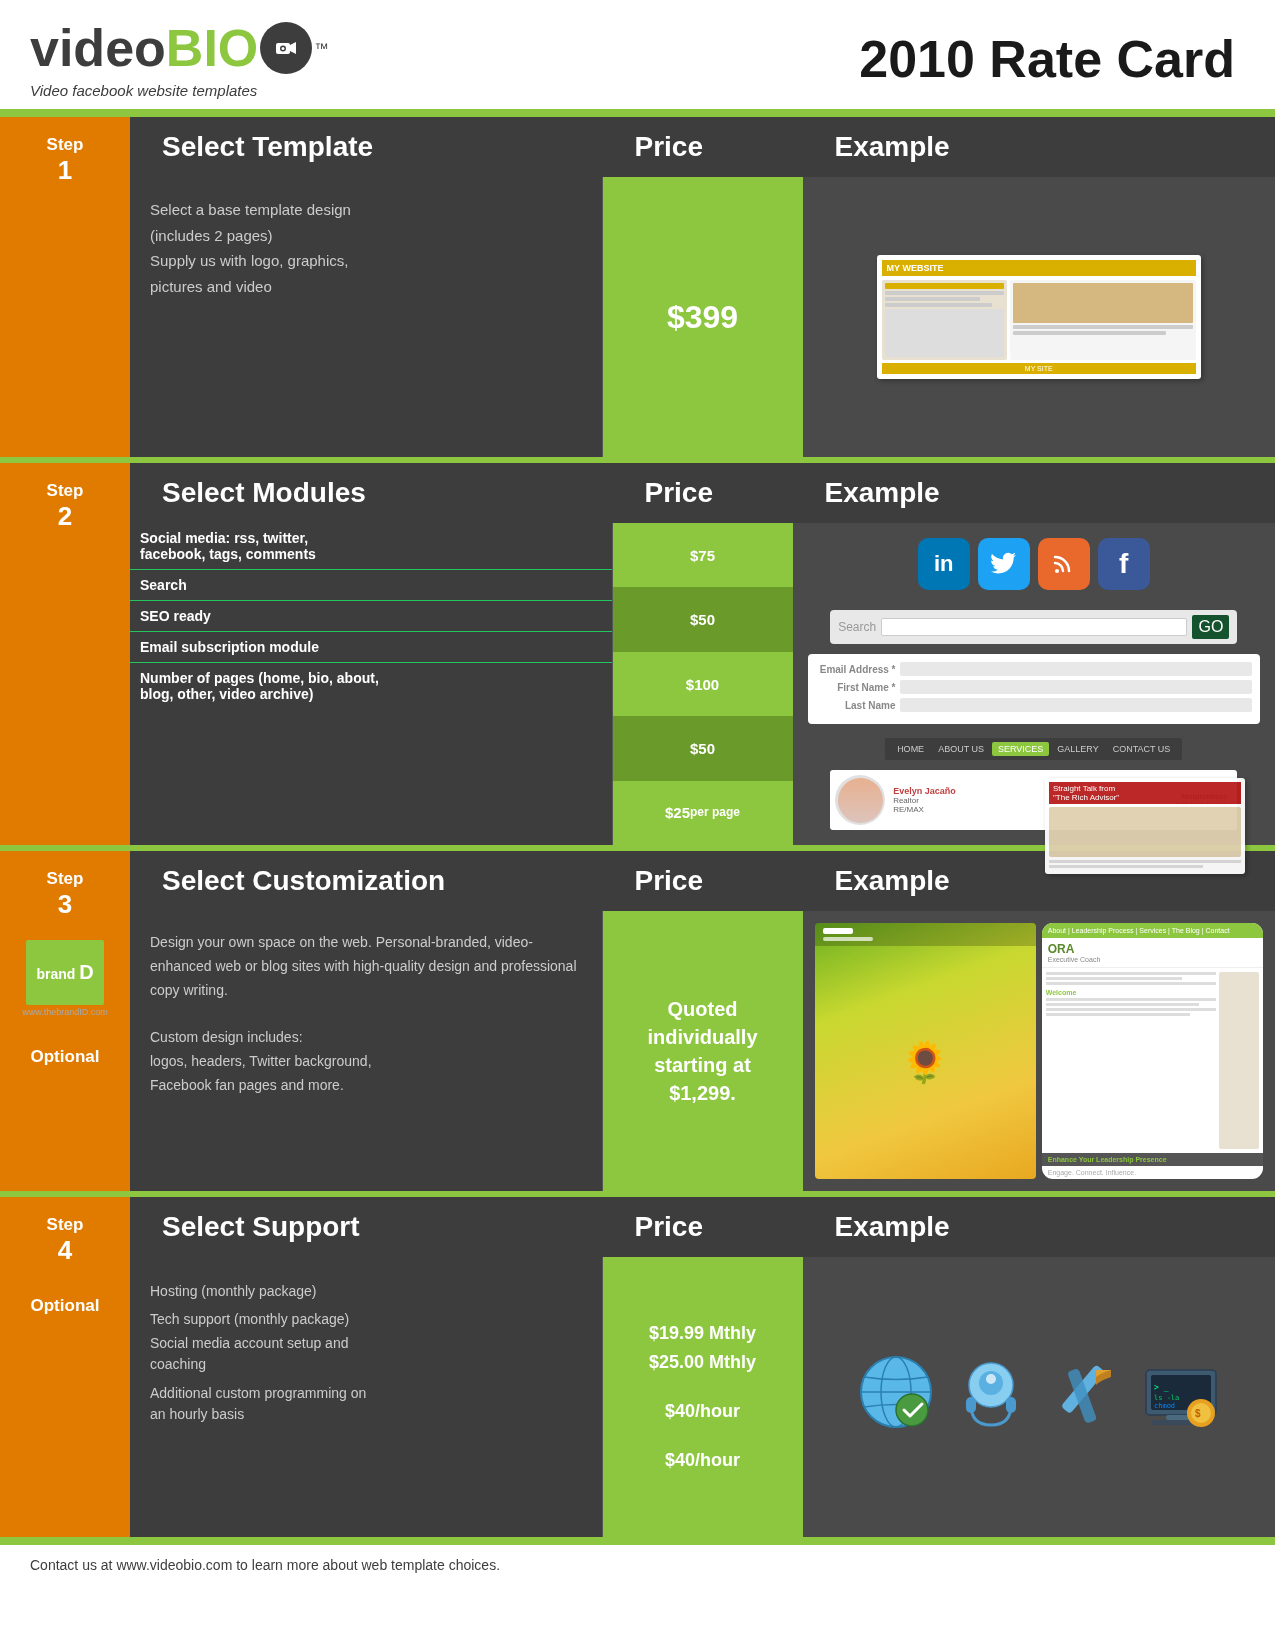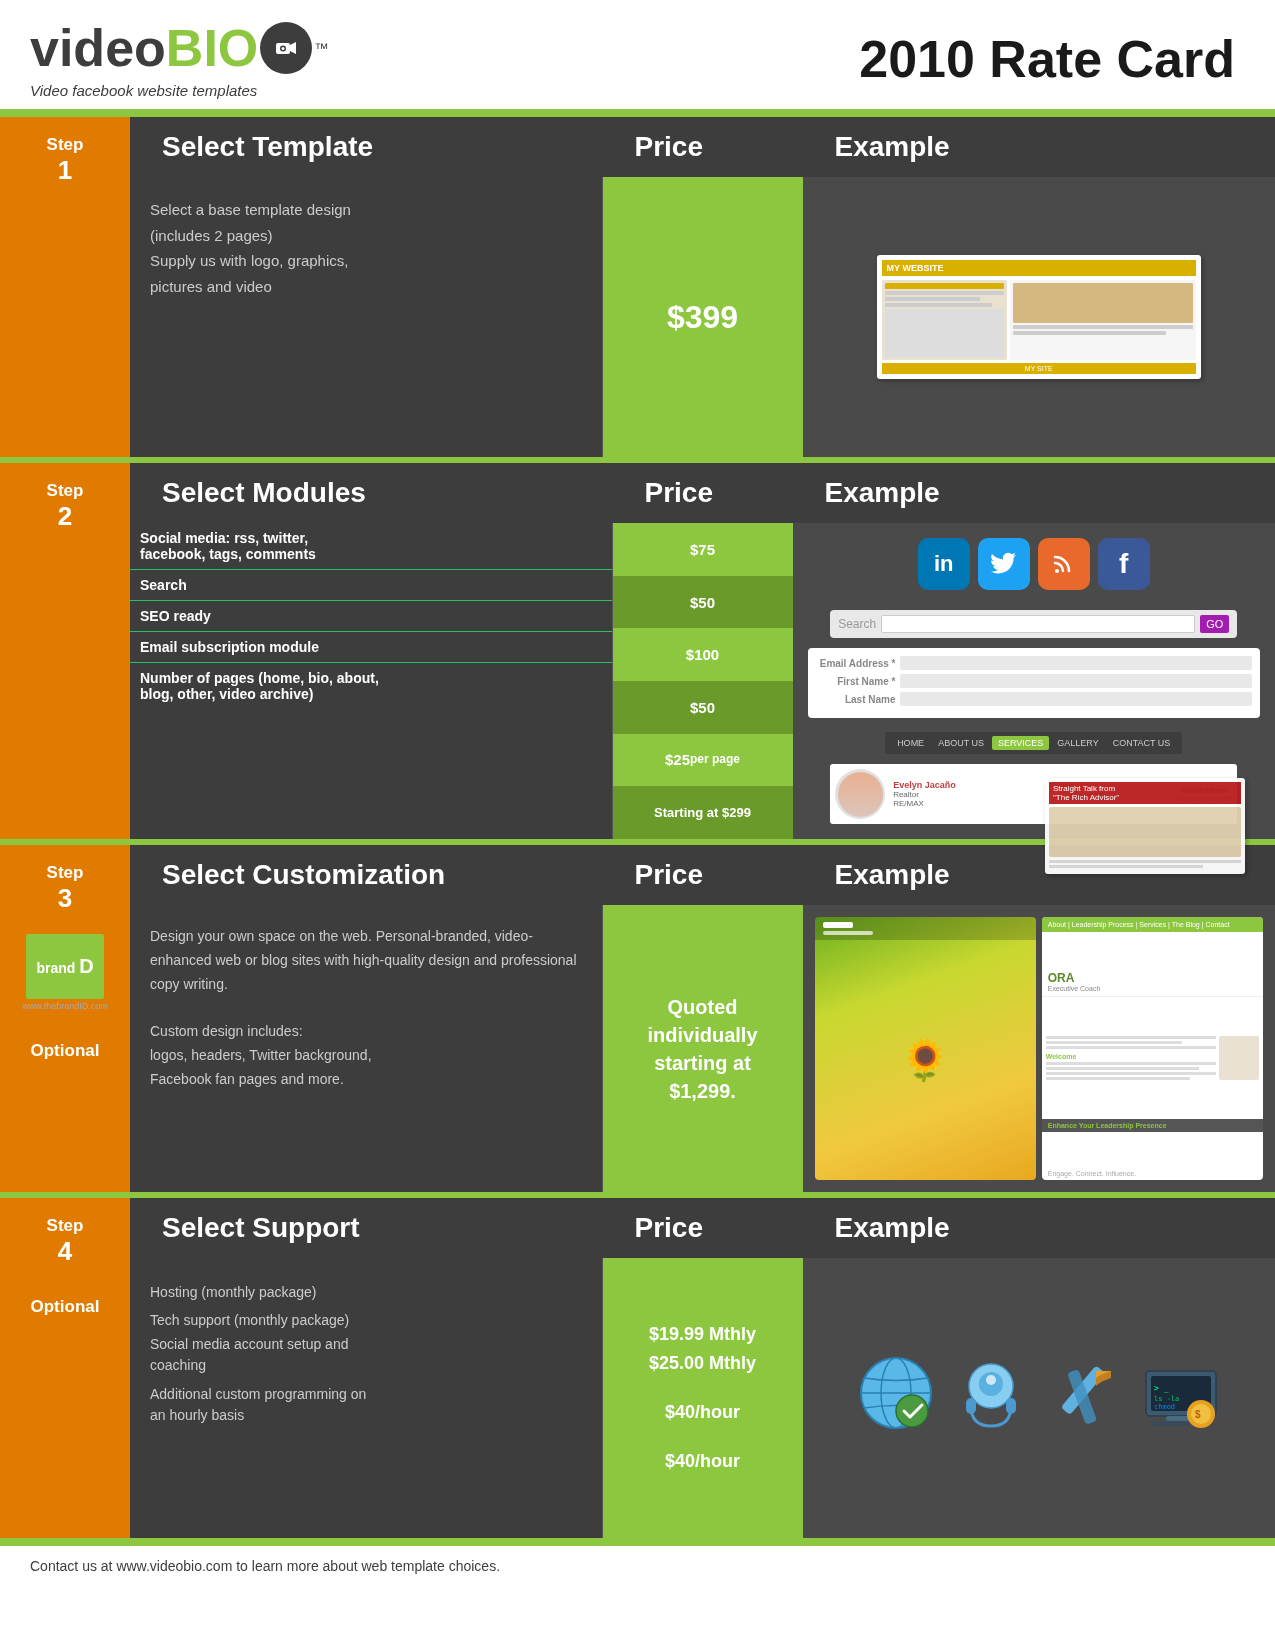--- a/index.html
+++ b/index.html
@@ -179,23 +179,23 @@
       justify-content: center;
       font-size: 22px;
       color: #fff;
       font-weight: bold;
     }
     .si-linkedin { background: #0077b5; }
     .si-twitter { background: #1da1f2; }
     .si-rss { background: #e8692b; }
     .si-facebook { background: #3b5998; }
     .go-btn {
-      background: #a21caf;
-      color: #fff;
-      font-size: 11px;
+      background: #14532d;
+      color: #fff;
+      font-size: 16px;
       padding: 3px 6px;
       border-radius: 2px;
     }
 
     .form-example {
       background: #fff;
       border-radius: 4px;
       padding: 8px;
       font-size: 11px;
       color: #555;
@@ -459,21 +459,20 @@
         </tbody>
           </table>
       </div>
 
       <div class="modules-price-cells">
         <div class="price-cell" style="flex:1;">$75</div>
         <div class="price-cell" style="flex:1; background:#6a9a2a;">$50</div>
         <div class="price-cell" style="flex:1;">$100</div>
         <div class="price-cell" style="flex:1; background:#6a9a2a;">$50</div>
         <div class="price-cell" style="flex:1; line-height:1.3;">$25<br><span style="font-size:12px;">per page</span></div>
-        <div class="price-cell" style="flex:1; background:#6a9a2a; font-size:13px;">Starting at $299</div>
       </div>
 
       <div style="padding:15px; background:#4a4a4a; display:flex; flex-direction:column; align-items:center; gap:10px; justify-content:center;">
 
         <div class="social-icons-row">
           <div class="social-icon si-linkedin">in</div>
           <div class="social-icon si-twitter">
             <svg width="28" height="24" viewBox="0 0 28 24" fill="none">
                 <path d="M26 3a10.9 10.9 0 01-3.1.85 5.4 5.4 0 002.37-2.98 10.8 10.8 0 01-3.43 1.31A5.38 5.38 0 0013 7.4 15.3 15.3 0 012 2.1a5.38 5.38 0 001.66 7.18A5.35 5.35 0 011.2 8.6v.07a5.38 5.38 0 004.31 5.27 5.4 5.4 0 01-2.43.09 5.38 5.38 0 005.02 3.73A10.8 10.8 0 011 19.54 15.25 15.25 0 008.29 21.5c9.95 0 15.39-8.24 15.39-15.39l-.02-.7A11 11 0 0026 3z" fill="white"></path>
               </svg>
@@ -570,21 +569,21 @@
         <div style="display:flex; gap:6px; flex:1; min-height:180px;">
 
           <div style="flex:1; background:linear-gradient(160deg, #6ab020 0%, #c8d830 30%, #f0c840 70%, #e8a820 100%); border-radius:4px; display:flex; flex-direction:column; overflow:hidden;">
             <div style="background:rgba(0,0,0,0.2); padding:5px 8px;">
               <div style="width:30px; height:6px; background:#fff; border-radius:2px; margin-bottom:3px;"></div>
               <div style="width:50px; height:4px; background:rgba(255,255,255,0.7); border-radius:2px;"></div>
             </div>
             <div style="flex:1; display:flex; align-items:center; justify-content:center; font-size:40px;">🌻</div>
           </div>
 
-          <div style="flex:1; background:#fff; border-radius:4px; overflow:hidden; display:flex; flex-direction:column; font-size:8px; color:#333;gap:35px;">
+          <div style="flex:1; background:#fff; border-radius:11px; overflow:hidden; display:flex; flex-direction:column; font-size:8px; color:#333;">
             <div style="background:#8dc63f; padding:4px 6px; display:flex; gap:6px; align-items:center;">
               <span style="font-size:7px; color:#fff;">About | Leadership Process | Services | The Blog | Contact</span>
             </div>
             <div style="padding:4px 6px; border-bottom:1px solid #eee;">
               <div style="font-size:12px; font-weight:bold; color:#5a8a2a;">ORA</div>
               <div style="font-size:7px; color:#888;">Executive Coach</div>
             </div>
             <div style="display:flex; flex:1; gap:3px; padding:4px;">
               <div style="flex:1;">
                 <div style="height:3px; background:#ddd; margin-bottom:2px;"></div>

